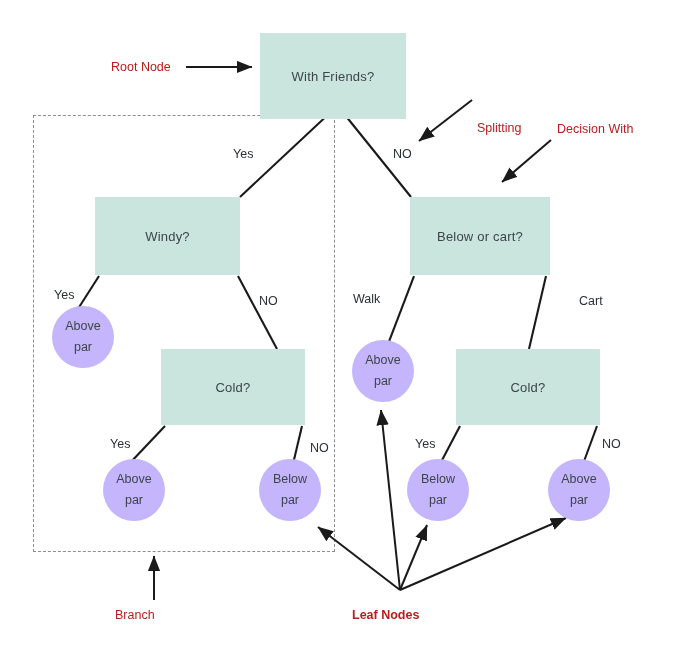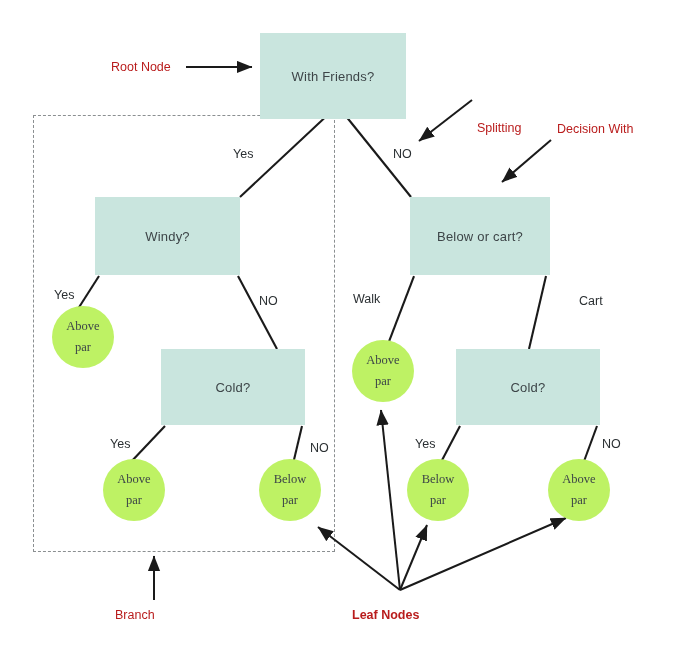--- a/index.html
+++ b/index.html
@@ -31,31 +31,30 @@
     display: flex;
     align-items: center;
     justify-content: center;
     color: #3d4548;
     font-size: 13px;
     letter-spacing: .2px;
   }
   
   .leaf {
     position: absolute;
-    background: #bef264;
+    background: #c4b5fd;
     border-radius: 50%;
     display: flex;
     flex-direction: column;
     align-items: center;
     justify-content: center;
     color: #3d4548;
     font-size: 12.5px;
     line-height: 1.65;
     text-align: center;
-    font-family: Liberation Serif, serif;
   }
   
   .elabel {
     position: absolute;
     color: #2b3033;
     font-size: 12.5px;
     white-space: nowrap;
   }
   .annot {
     position: absolute;

